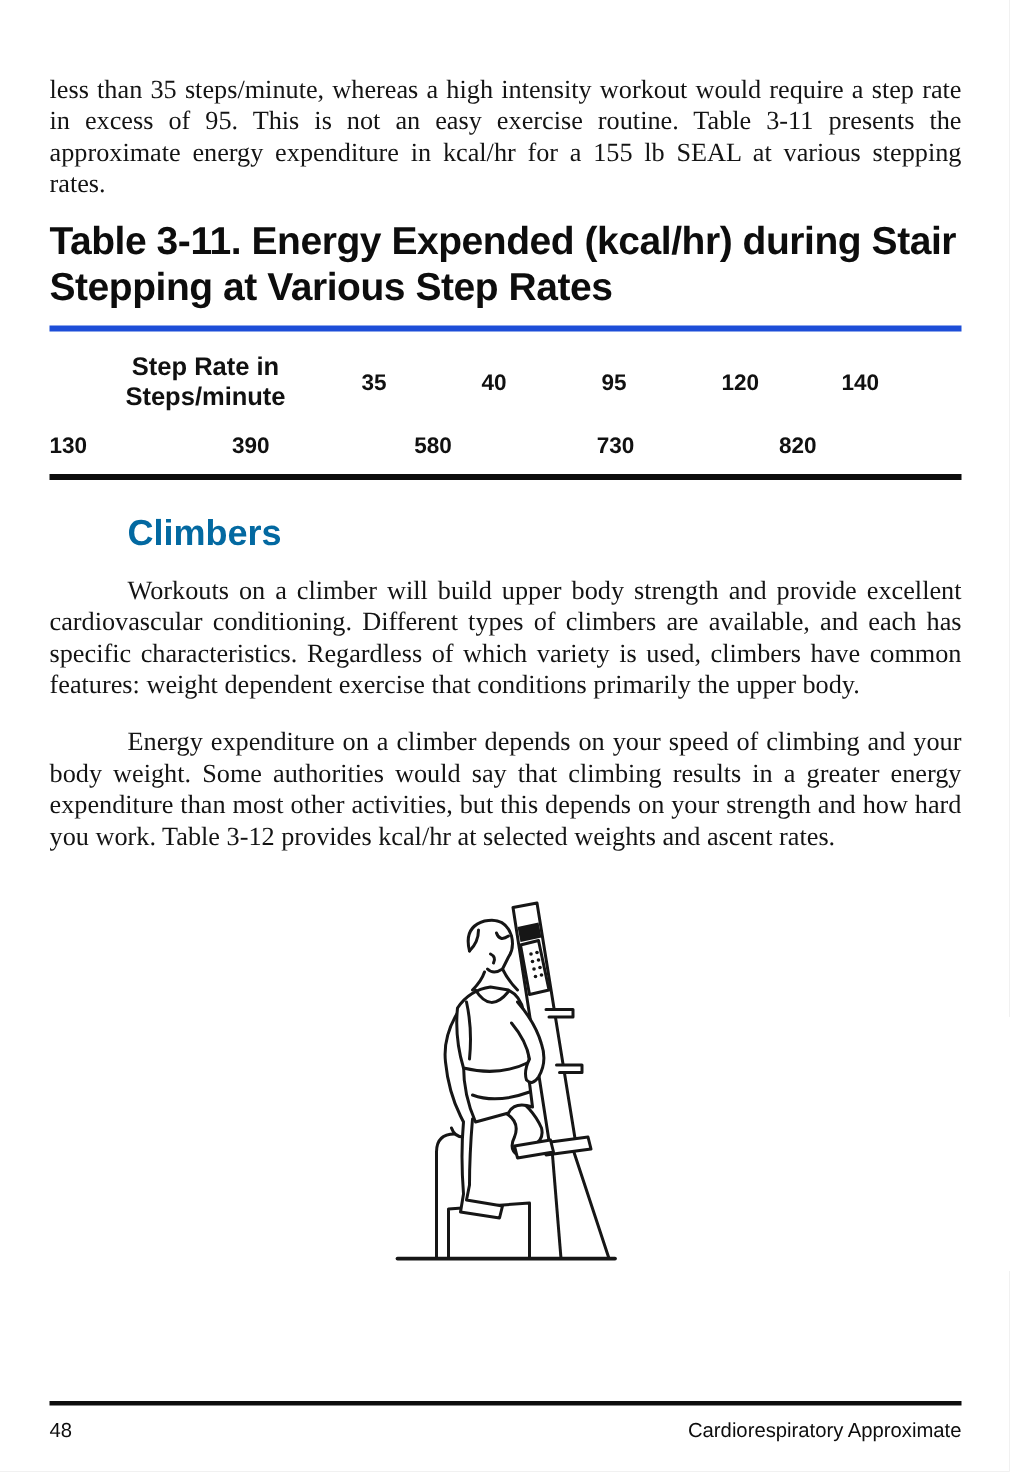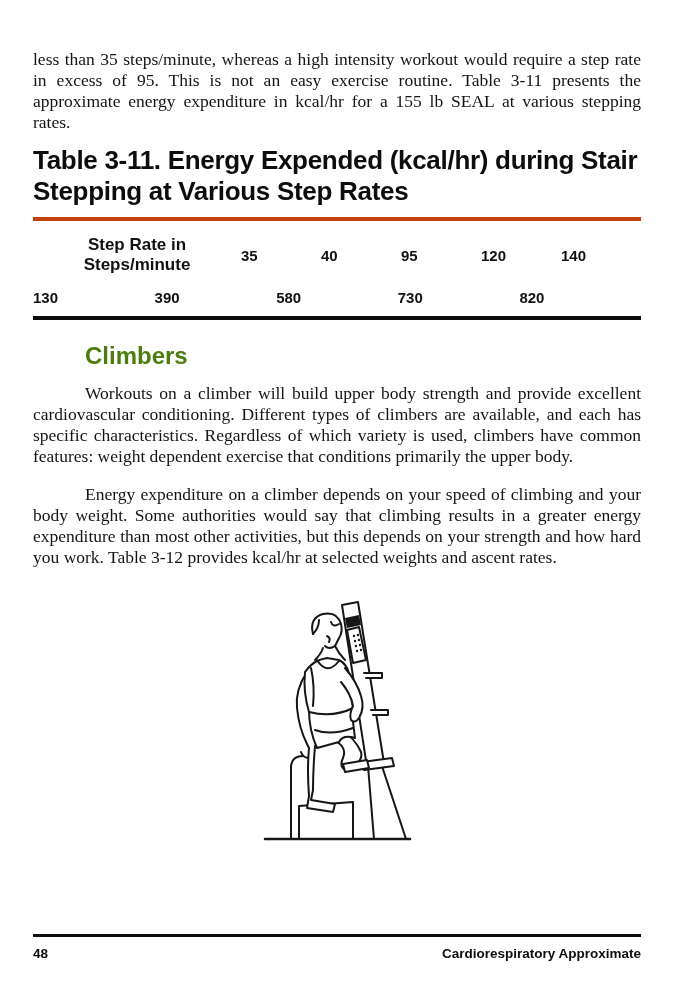--- a/index.html
+++ b/index.html
@@ -31,21 +31,21 @@
     font-family: "Liberation Sans", "DejaVu Sans", sans-serif;
     font-weight: bold;
     font-size: 26px;
     line-height: 31px;
     letter-spacing: -0.3px;
     color: #0d0d0d;
     margin-top: 12px;
   }
   .data-table {
     margin-top: 10px;
-    border-top: 4px solid #c2410c;
+    border-top: 4px solid #1d4ed8;
     border-bottom: 4px solid #0d0d0d;
     padding: 6px 0 10px 0;
   }
   .data-row {
     display: flex;
     align-items: center;
     margin-top: 8px;
   }
   .row-label {
     width: 208px;
@@ -60,21 +60,21 @@
     flex: 1;
     text-align: left;
     font-family: "Liberation Sans", "DejaVu Sans", sans-serif;
     font-weight: bold;
     font-size: 15px;
   }
   .section-heading {
     font-family: "Liberation Sans", "DejaVu Sans", sans-serif;
     font-weight: bold;
     font-size: 24px;
-    color: #4d7c0f;
+    color: #0369a1;
     margin-top: 22px;
     margin-left: 52px;
   }
   .para { margin-top: 13px; }
   .figure-wrap {
     margin-top: 30px;
     text-align: center;
   }
   .footer {
     position: absolute;
@@ -85,21 +85,21 @@
   .footer-rule {
     border: none;
     border-top: 3px solid #0d0d0d;
     margin-bottom: 9px;
   }
   .footer-row {
     display: flex;
     justify-content: space-between;
     align-items: flex-start;
     font-family: "Liberation Sans", "DejaVu Sans", sans-serif;
-    font-weight: bold;
+    font-weight: normal;
     font-size: 13.5px;
     color: #0d0d0d;
   }
 </style>
 </head>
 <body>
 
 <div class="page">
   <div class="content">
 

